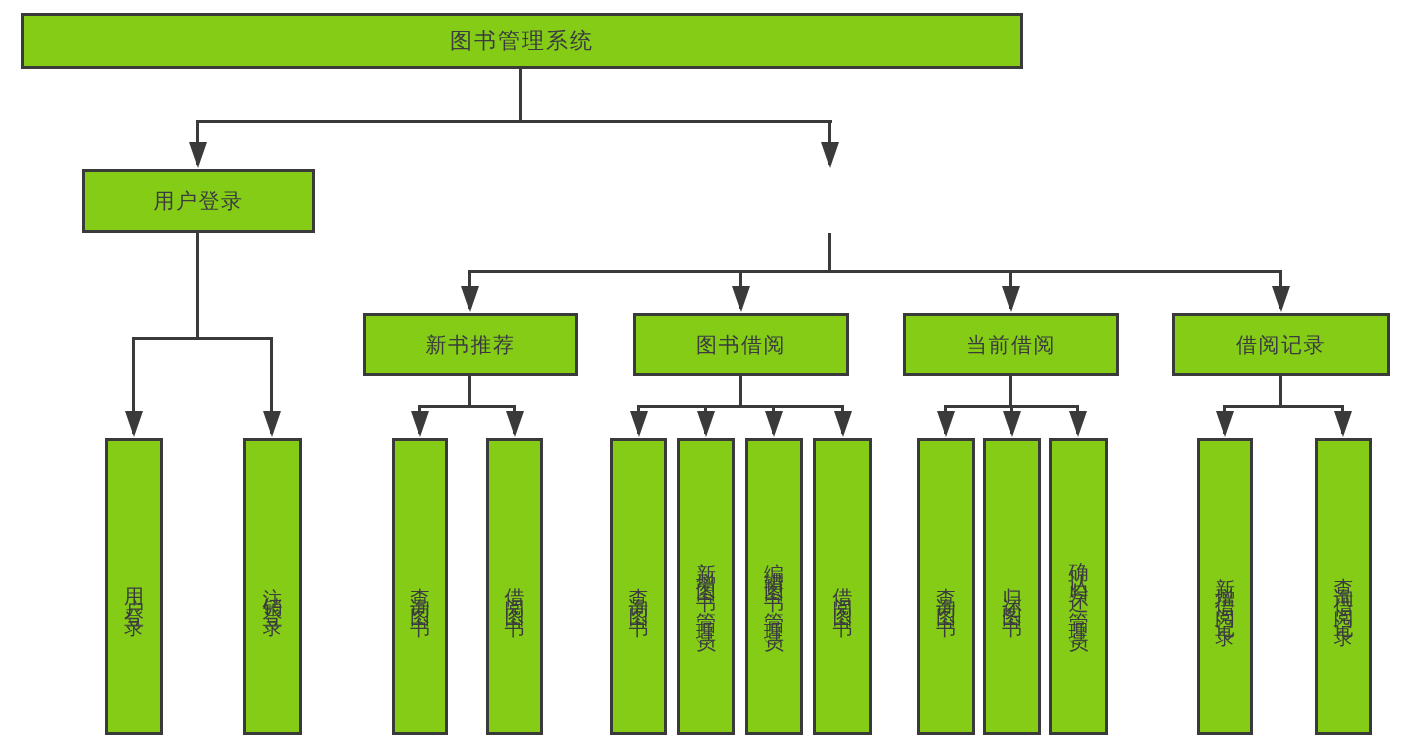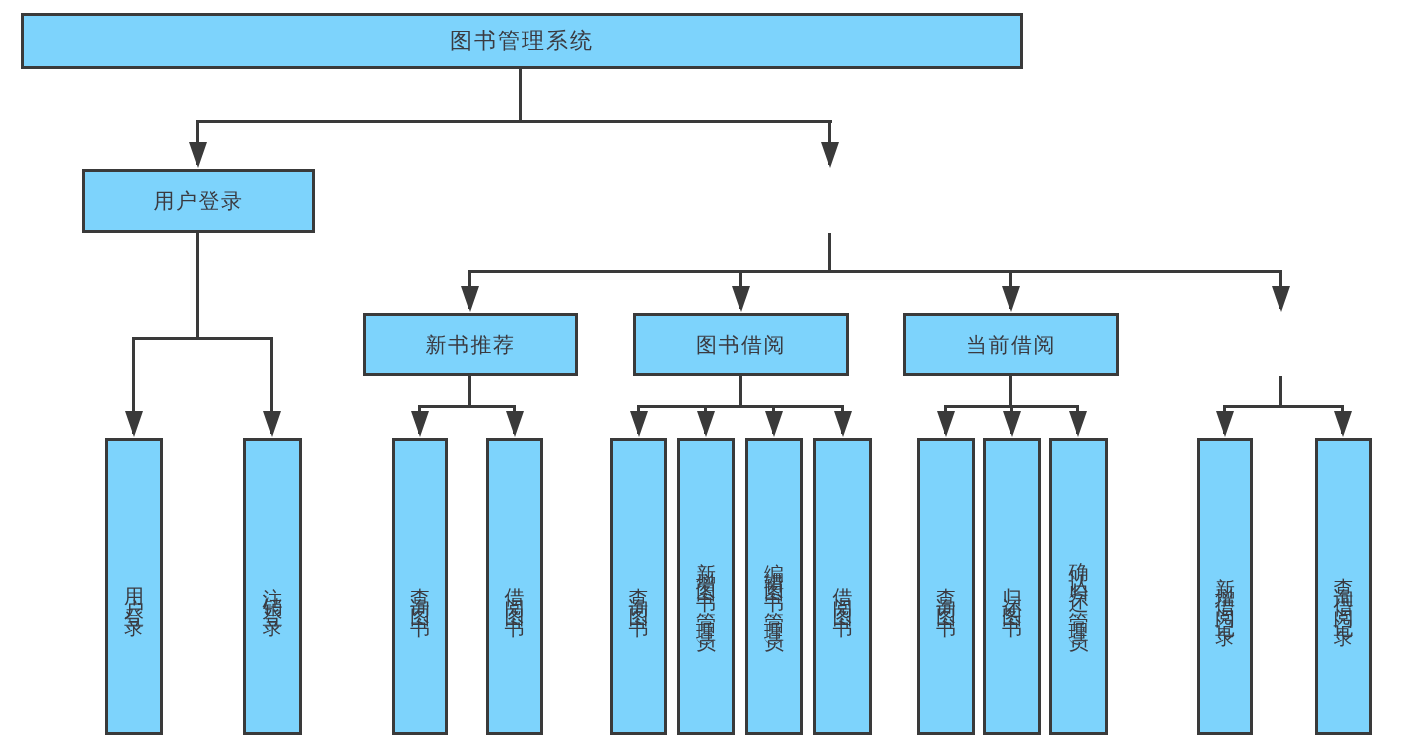--- a/index.html
+++ b/index.html
@@ -4,21 +4,21 @@
 <style>
   html,body{margin:0;padding:0;}
   body{
     width:1405px;height:747px;background:#ffffff;
     font-family:"Liberation Sans","DejaVu Sans",sans-serif;
     position:relative;overflow:hidden;
   }
   .stage{position:absolute;left:0;top:0;width:1405px;height:747px;background:#ffffff;}
   .box{
     position:absolute;box-sizing:border-box;
-    border:3px solid #3a3a3a;background:#7dd3fc;color:#3a3a40;
+    border:3px solid #3a3a3a;background:#84cc16;color:#3a3a40;
     display:flex;align-items:center;justify-content:center;
   }
   .h-label{font-size:21px;letter-spacing:1.5px;white-space:nowrap;}
   .root-label{font-size:22px;letter-spacing:2px;}
   .v-box span{
     writing-mode:vertical-rl;text-orientation:mixed;
     font-size:20px;line-height:1.15;letter-spacing:10px;
     margin-bottom:-10px;white-space:nowrap;
   }
   .vline{position:absolute;width:3px;background:#3a3a3a;}
@@ -73,20 +73,23 @@
   <div class="arrow" style="left:1272px;top:286px;"></div>
 
   <div class="box" style="left:633px;top:313px;width:216px;height:63px;">
     <span class="h-label">图书借阅</span>
   </div>
   <div class="box" style="left:363px;top:313px;width:215px;height:63px;">
     <span class="h-label">新书推荐</span>
   </div>
   <div class="box" style="left:903px;top:313px;width:216px;height:63px;">
     <span class="h-label">当前借阅</span>
+  </div>
+  <div class="box" style="left:1172px;top:313px;width:218px;height:63px;">
+    <span class="h-label">借阅记录</span>
   </div>
 
   <div class="vline" style="left:468px;top:376px;height:31px;"></div>
   <div class="hline" style="left:418px;top:405px;width:98px;"></div>
   <div class="vline" style="left:418px;top:405px;height:29px;"></div>
   <div class="arrow" style="left:411px;top:411px;"></div>
   <div class="vline" style="left:513px;top:405px;height:29px;"></div>
   <div class="arrow" style="left:506px;top:411px;"></div>
 
   <div class="vline" style="left:739px;top:376px;height:31px;"></div>

